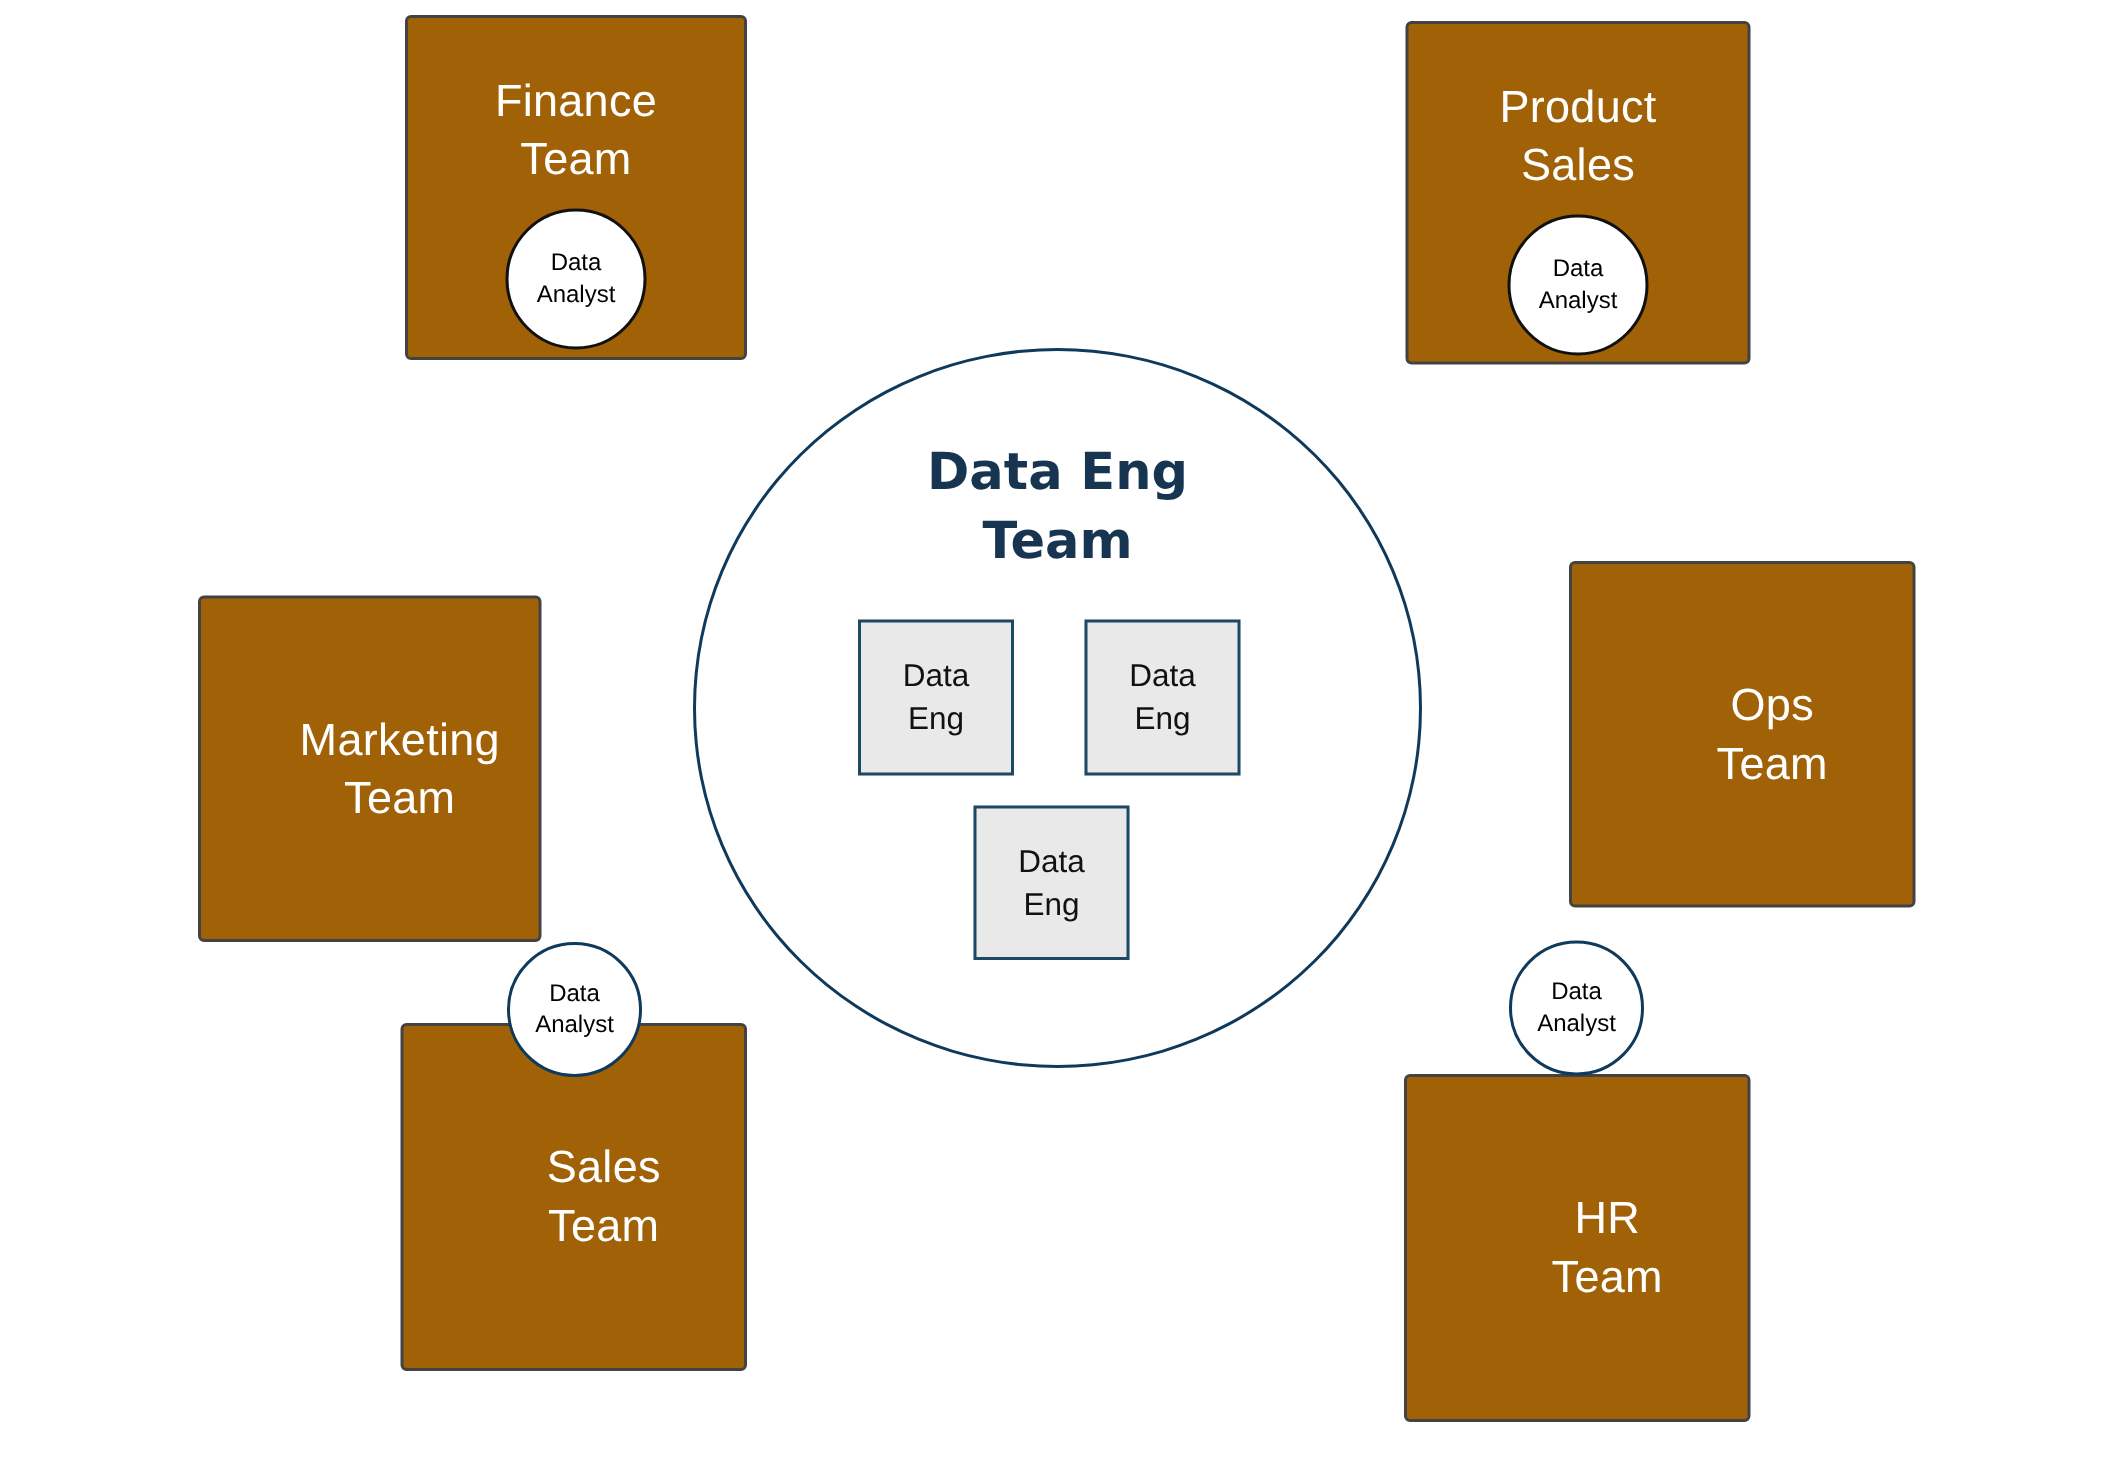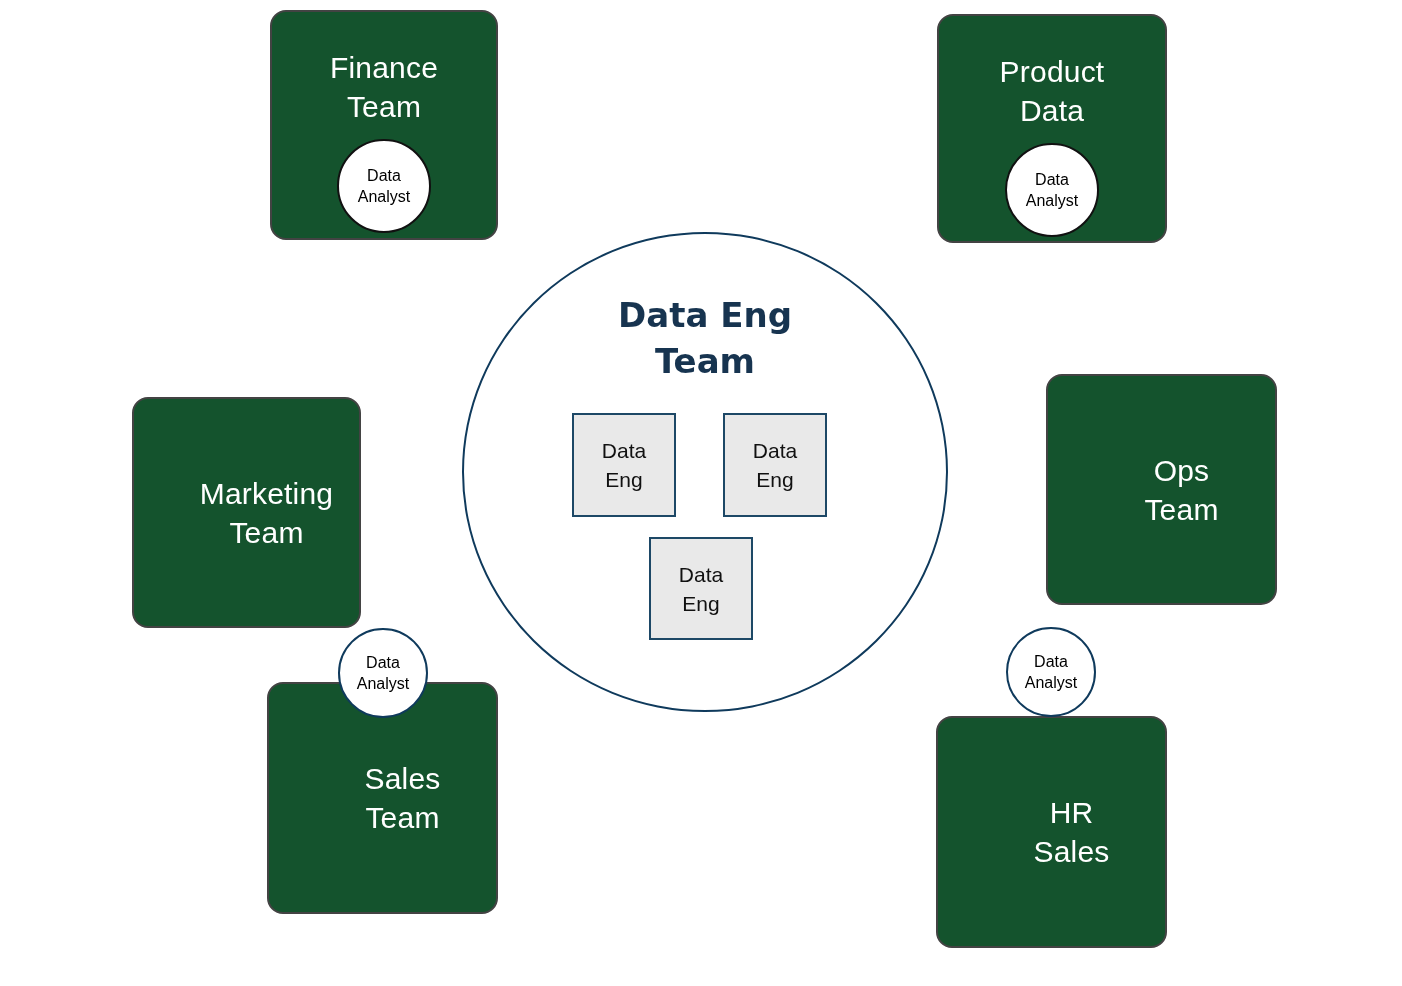--- a/index.html
+++ b/index.html
@@ -12,23 +12,23 @@
     position: relative;
     width: 1402px;
     height: 986px;
     background: #ffffff;
     overflow: hidden;
   }
 
   
   .team {
     position: absolute;
-    background: #14532d;
+    background: #a16207;
     border: 2px solid #434343;
-    border-radius: 16px;
+    border-radius: 4px;
     box-sizing: border-box;
   }
   .team-label {
     position: absolute;
     left: 0;
     right: 0;
     text-align: center;
     color: #ffffff;
     font-size: 30px;
     line-height: 39px;
@@ -143,21 +143,21 @@
     <div class="team-label">Finance
 Team</div>
     <div class="analyst-circle in-box">
       <span class="analyst-label">Data
 Analyst</span>
     </div>
   </div>
 
   <div class="team team-product has-analyst">
     <div class="team-label">Product
-Data</div>
+Sales</div>
     <div class="analyst-circle in-box">
       <span class="analyst-label">Data
 Analyst</span>
     </div>
   </div>
 
   <div class="team team-marketing centered">
     <div class="team-label">Marketing
 Team</div>
   </div>
@@ -167,21 +167,21 @@
 Team</div>
   </div>
 
   <div class="team team-sales centered">
     <div class="team-label">Sales
 Team</div>
   </div>
 
   <div class="team team-hr centered">
     <div class="team-label">HR
-Sales</div>
+Team</div>
   </div>
 
   <div class="center-circle"></div>
   <div class="center-title">Data Eng
 Team</div>
 
   <div class="eng-box eng-1">
     <span class="eng-label">Data
 Eng</span>
   </div>

